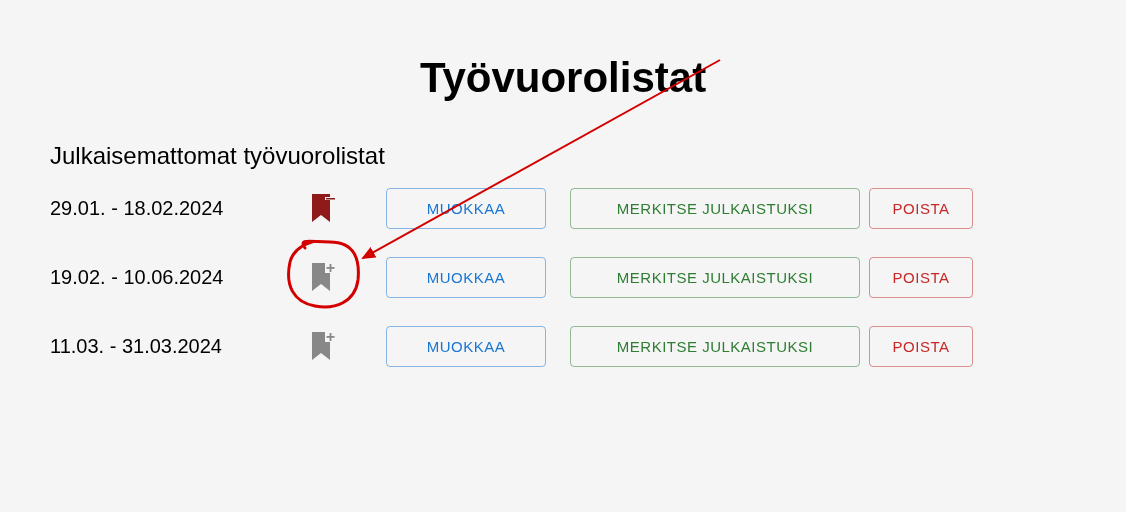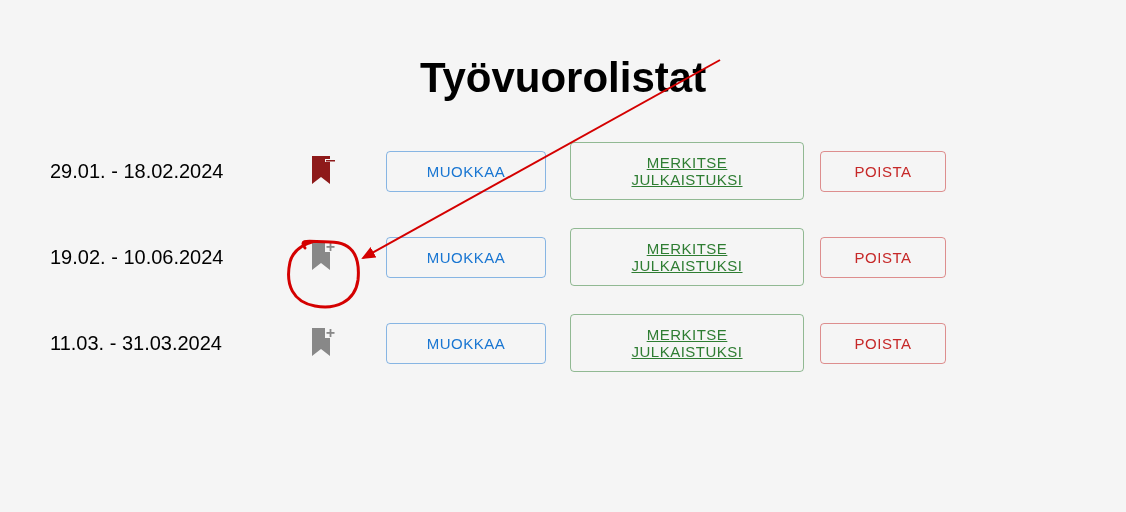--- a/index.html
+++ b/index.html
@@ -68,28 +68,27 @@
     }
     .btn-edit {
       color: #1976d2;
       border-color: rgba(25, 118, 210, 0.5);
       width: 160px;
       margin-right: 20px;
     }
     .btn-publish {
       color: #2e7d32;
       border-color: rgba(46, 125, 50, 0.5);
-      width: 234px;
-      margin-right: 12px;
-      text-decoration: underline;
+      width: 290px;
+      margin-right: 5px;
     }
     .btn-delete {
       color: #c62828;
       border-color: rgba(198, 40, 40, 0.5);
-      width: 126px;
+      width: 104px;
     }
     .add-link {
       color: #1976d2;
       font-size: 16px;
       font-weight: 500;
       letter-spacing: 0.5px;
       cursor: pointer;
       margin-top: 20px;
       display: inline-block;
       padding-left: 8px;
@@ -101,20 +100,21 @@
       width: 1126px;
       height: 512px;
       pointer-events: none;
     }
   </style>
 </head>
 <body>
 
 <div class="container">
   <h1 class="page-title">Työvuorolistat</h1>
+  <h2 class="section-title">Julkaisemattomat työvuorolistat</h2>
 
   <div class="row">
     <div class="date-range">29.01. - 18.02.2024</div>
     <div class="icon-cell">
       <svg class="bookmark-icon" viewBox="0 0 24 30" fill="#8e1a1a">
         <path d="M0 0 L18 0 L18 28 L9 21 L0 28 Z"></path>
         <rect x="13" y="3" width="11" height="3" fill="#f5f5f5" stroke="none"></rect>
         <rect x="14" y="4" width="9" height="1.5" fill="#8e1a1a"></rect>
       </svg>
     </div>

